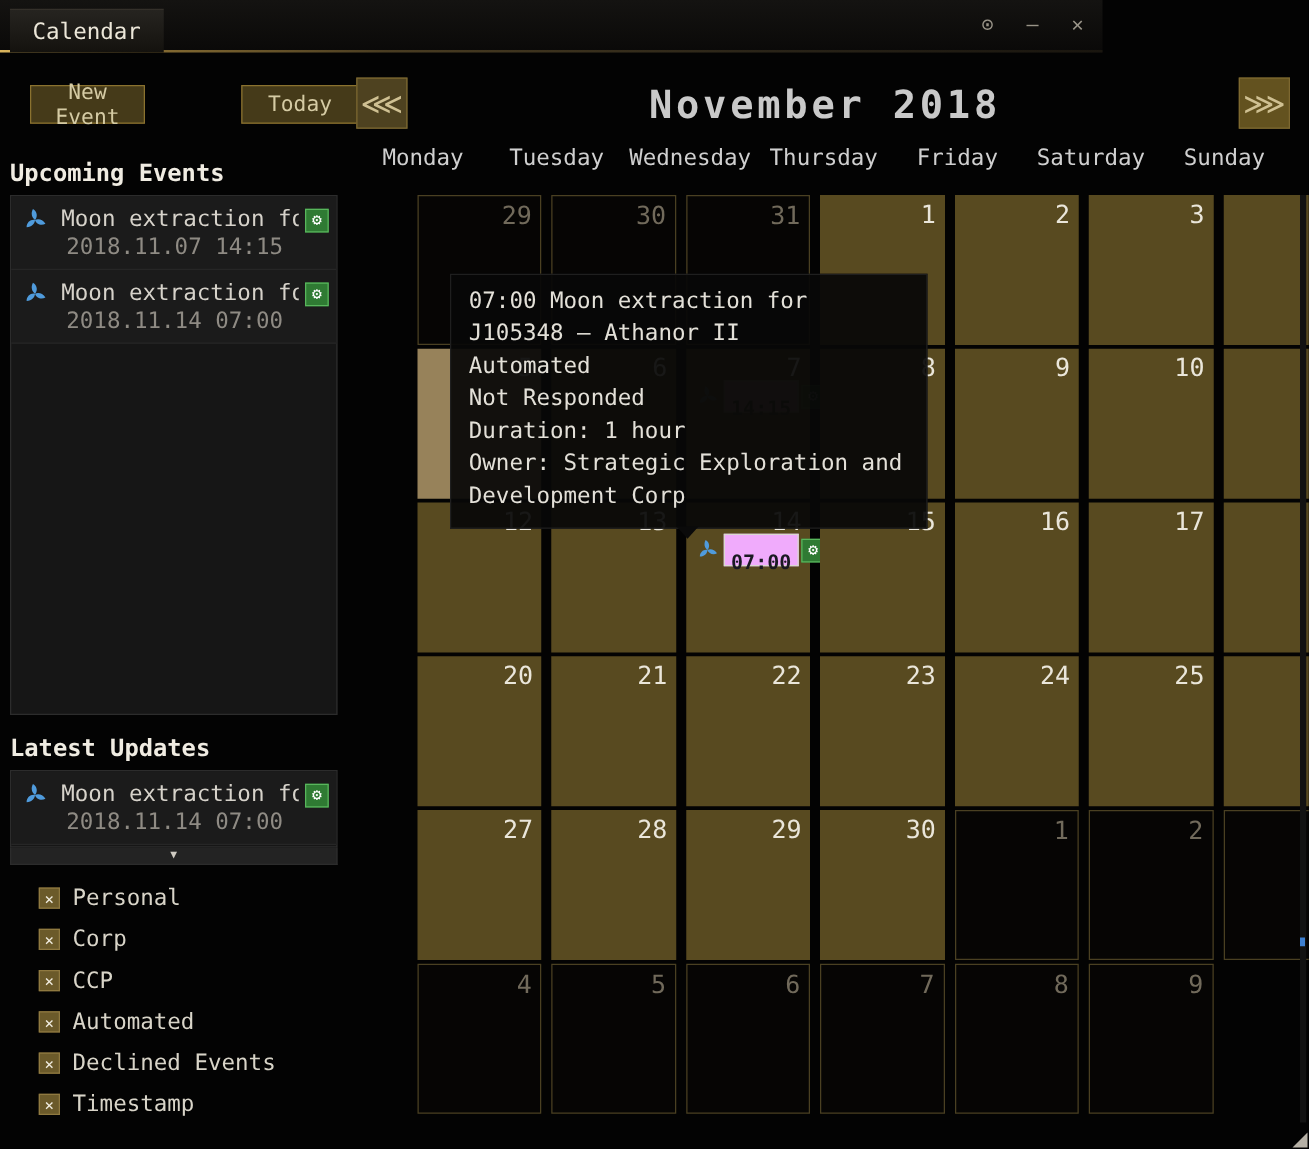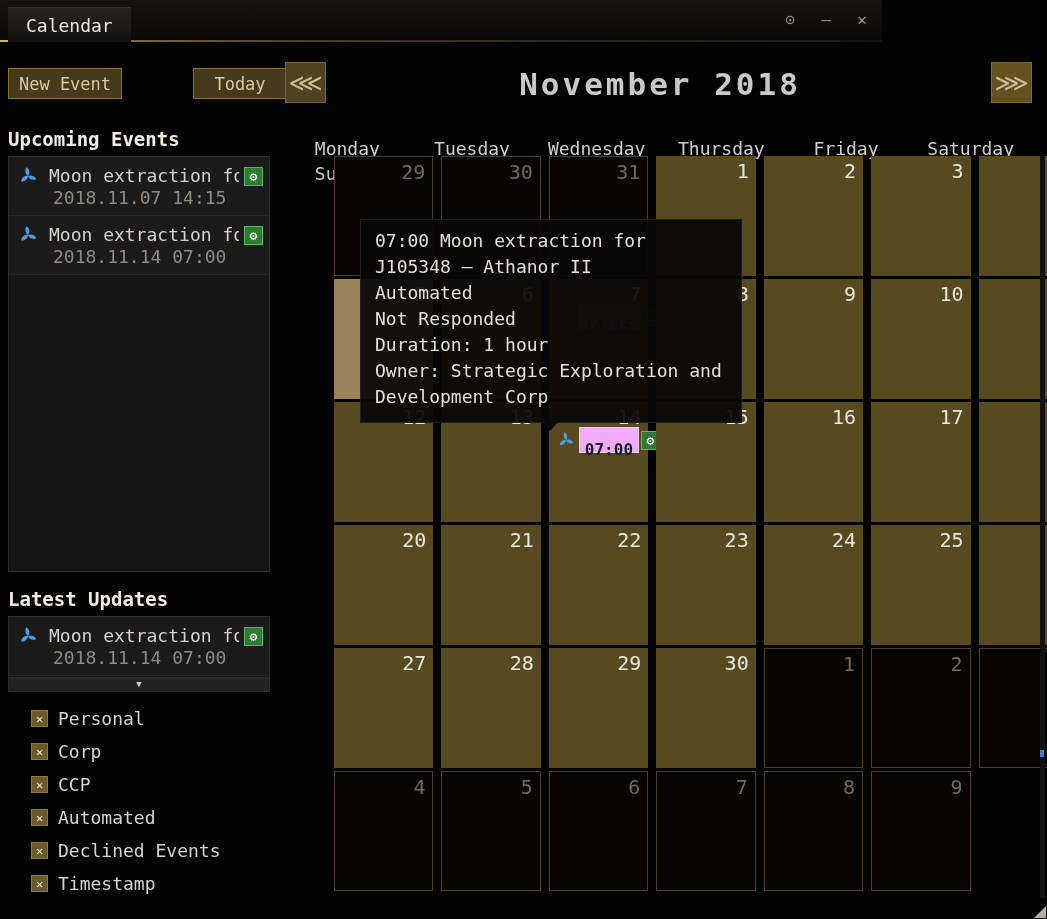--- a/index.html
+++ b/index.html
@@ -15,21 +15,21 @@
   .win-tab { position:absolute; left:8px; top:7px; height:35px; padding:0 18px;
              background:linear-gradient(#262420,#14120e); display:flex; align-items:center;
              color:#ece7d9; font-size:18px; border-top:1px solid #34302a; z-index:2; }
   .win-controls { position:absolute; right:10px; top:10px; display:flex; gap:16px; align-items:center; }
   .win-btn { color:#999488; font-size:16px; width:20px; height:20px; line-height:20px;
              text-align:center; cursor:default; }
 
   
   .btn { position:absolute; background:#453a19; border:1px solid #8a722f; color:#d5cba4;
          font-size:17px; font-family:inherit; display:flex; align-items:center; justify-content:center; }
-  .btn-new { left:8px; top:68px; width:114px; height:31px; }
+  .btn-new { left:24px; top:68px; width:92px; height:31px; }
   .btn-today { left:193px; top:68px; width:94px; height:31px; }
   .nav-btn { position:absolute; width:41px; height:41px; top:62px; border:1px solid #7d6830;
              color:#cfc092; font-size:24px; display:flex; align-items:center; justify-content:center; }
   .nav-prev { left:285px; background:#4e4220; }
   .nav-next { left:991px; background:#63521f; }
   .month-title { position:absolute; left:380px; top:66px; width:560px; text-align:center;
                  color:#c9c9c9; font-size:31px; font-weight:bold; letter-spacing:3px; }
 
   
   .sidebar { position:absolute; left:8px; top:128px; width:262px; }
@@ -50,22 +50,22 @@
                   display:flex; align-items:center; justify-content:center;
                   color:#cfcbc2; font-size:9px; line-height:9px; }
   .filters-list { margin-top:10px; }
   .filter-row { display:flex; align-items:center; height:33px; padding-left:23px; gap:10px; }
   .checkbox { width:17px; height:17px; background:#6b5a2a; border:1px solid #8f7940;
               color:#f2eee2; font-size:12px; font-weight:bold;
               display:flex; align-items:center; justify-content:center; }
   .filter-label { color:#d8d4c8; font-size:18px; }
 
   
-  .weekday-row { position:absolute; left:287px; top:138px; width:744px; display:grid;
-                 grid-template-columns:repeat(6,1fr); gap:4px; }
+  .weekday-row { position:absolute; left:287px; top:116px; width:744px; display:grid;
+                 grid-template-columns:repeat(7,1fr); gap:4px; }
   .weekday { text-align:center; color:#cfcfcf; font-size:18px; }
   .cal-grid { position:absolute; left:287px; top:156px; width:744px; display:grid;
               grid-template-columns:repeat(7,1fr); grid-auto-rows:120px; gap:3px 8px;margin-left:47px; }
   .cell { position:relative; background:#584a20; padding:3px 7px; }
   .cell .num { position:absolute; top:3px; right:7px; color:#eae6da; font-size:20px; }
   .cell.out { background:#060504; border:1px solid #4a4022; }
   .cell.out .num { color:#716a5b; }
   .cell.today { background:#97825a; }
   .chip-row { position:absolute; left:6px; top:25px; display:flex; align-items:center; gap:2px; }
   .chip-row.dim { opacity:0.32; }

